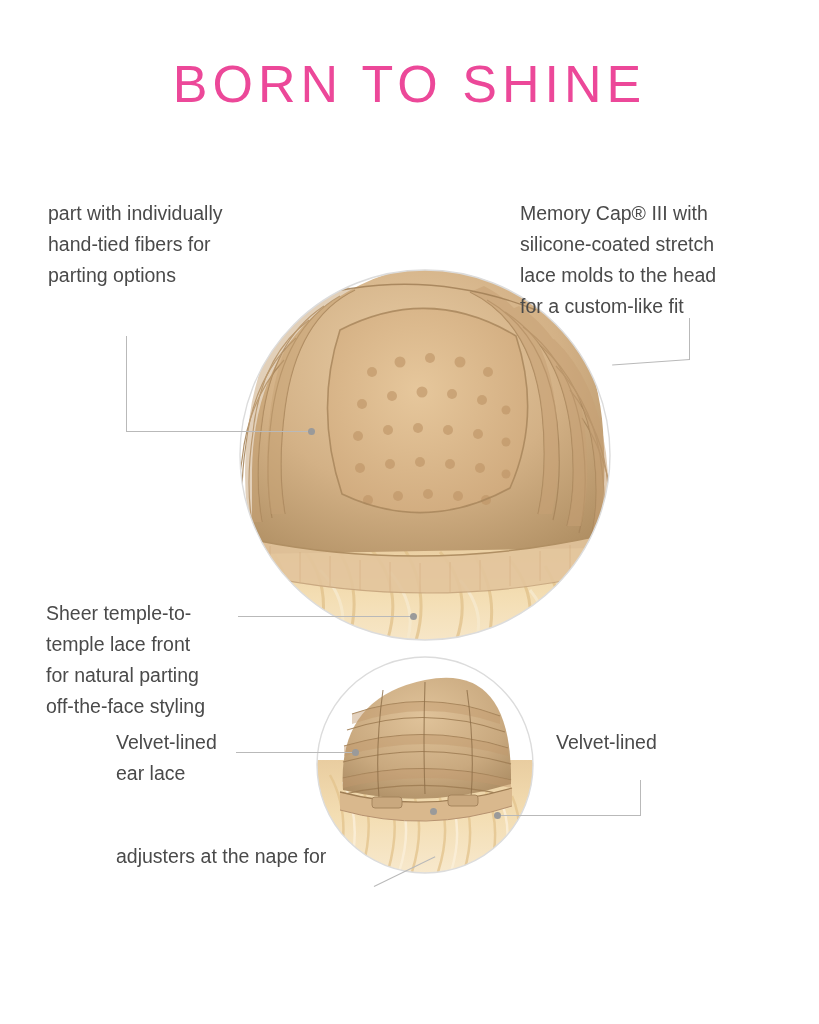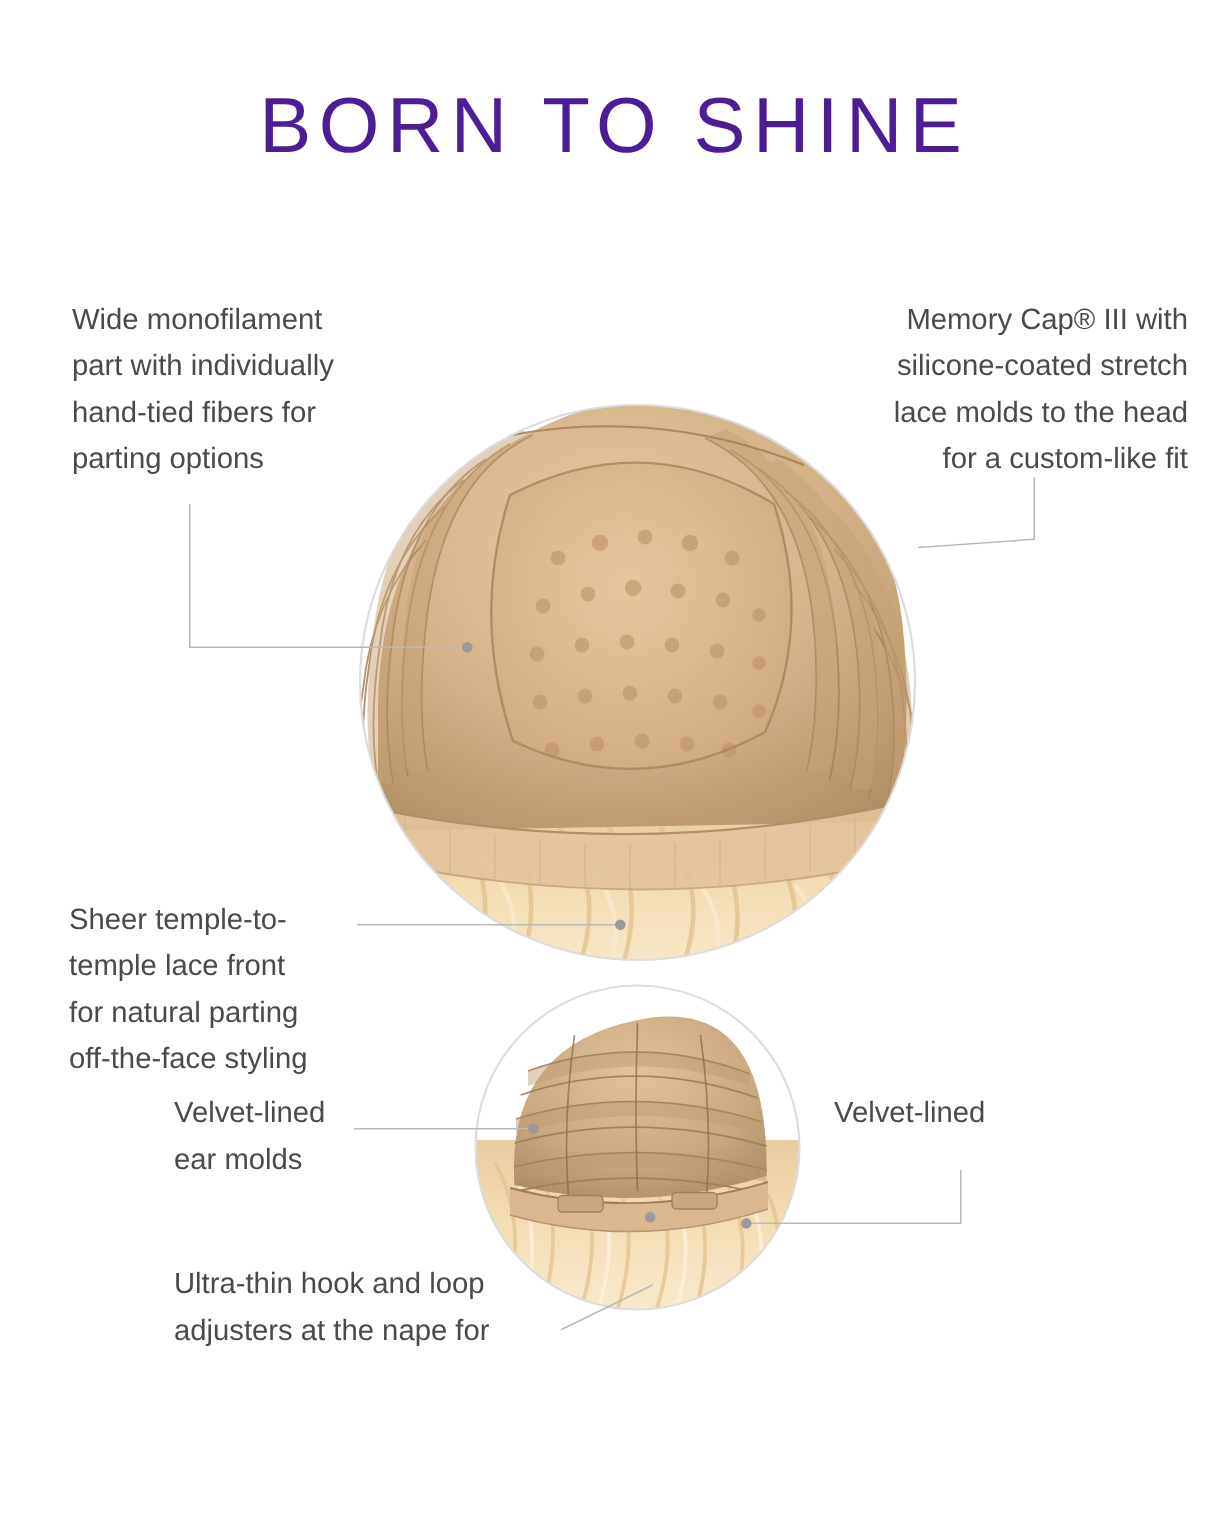--- a/index.html
+++ b/index.html
@@ -18,33 +18,33 @@
 
   #page-title {
     position: absolute;
     top: 54px;
     left: 0;
     width: 819px;
     text-align: center;
     font-size: 52px;
     letter-spacing: 5px;
     font-weight: 300;
-    color: #4c1d95;
+    color: #ec4899;
     font-family: "Liberation Sans", sans-serif;
     white-space: nowrap;
   }
 
   .callout {
     position: absolute;
     font-size: 19.5px;
     line-height: 31px;
     color: #4a4a4a;
     font-weight: 300;
   }
-  .callout.right { text-align: right; }
+  .callout.right { text-align: left; }
   .callout.left  { text-align: left; }
 
   
   .leader {
     position: absolute;
     background: #b9b9b9;
   }
   .leader.h { height: 1px; }
   .leader.v { width: 1px; }
   .dot {
@@ -236,21 +236,20 @@
     <path d="M340 792 q84 22 172 -4" fill="none" stroke="#9f7e55" stroke-width="1.3"></path>
     <path d="M340 810 q86 24 172 -4" fill="none" stroke="#b69270" stroke-width="1"></path>
 
     <rect x="372" y="797" width="30" height="11" rx="3" fill="#c9a87e" stroke="#a1815a" stroke-width="0.9"></rect>
     <rect x="448" y="795" width="30" height="11" rx="3" fill="#c9a87e" stroke="#a1815a" stroke-width="0.9"></rect>
   </g>
   <circle cx="425" cy="765" r="108" fill="none" stroke="#dcdcdc" stroke-width="1.4"></circle>
 </svg>
 
 <div class="callout left" style="left:48px; top:198px; width:250px;">
-  <div>Wide monofilament</div>
   <div>part with individually</div>
   <div>hand-tied fibers for</div>
   <div>parting options</div>
 </div>
 <div class="leader v" style="left:126px; top:336px; height:96px;"></div>
 <div class="leader h" style="left:126px; top:431px; width:187px;"></div>
 <div class="dot" style="left:308px; top:428px;"></div>
 
 <div class="callout right" style="left:520px; top:198px; width:272px;">
   <div>Memory Cap® III with</div>
@@ -265,30 +264,29 @@
   <div>Sheer temple-to-</div>
   <div>temple lace front</div>
   <div>for natural parting</div>
   <div>off-the-face styling</div>
 </div>
 <div class="leader h" style="left:238px; top:616px; width:176px;"></div>
 <div class="dot" style="left:410px; top:613px;"></div>
 
 <div class="callout left" style="left:116px; top:727px; width:170px;">
   <div>Velvet-lined</div>
-  <div>ear molds</div>
+  <div>ear lace</div>
 </div>
 <div class="leader h" style="left:236px; top:752px; width:122px;"></div>
 <div class="dot" style="left:352px; top:749px;"></div>
 
 <div class="callout left" style="left:556px; top:727px; width:190px;">
   <div>Velvet-lined</div>
 </div>
 <div class="leader v" style="left:640px; top:780px; height:36px;"></div>
 <div class="leader h" style="left:500px; top:815px; width:141px;"></div>
 <div class="dot" style="left:494px; top:812px;"></div>
 
 <div class="callout left" style="left:116px; top:841px; width:268px;">
-  <div>Ultra-thin hook and loop</div>
   <div>adjusters at the nape for</div>
 </div>
 <div class="leader h" style="left:374px; top:886px; width:68px; transform:rotate(-26deg); transform-origin:left center;"></div>
 <div class="dot" style="left:430px; top:808px;"></div>
 
 </body></html>

